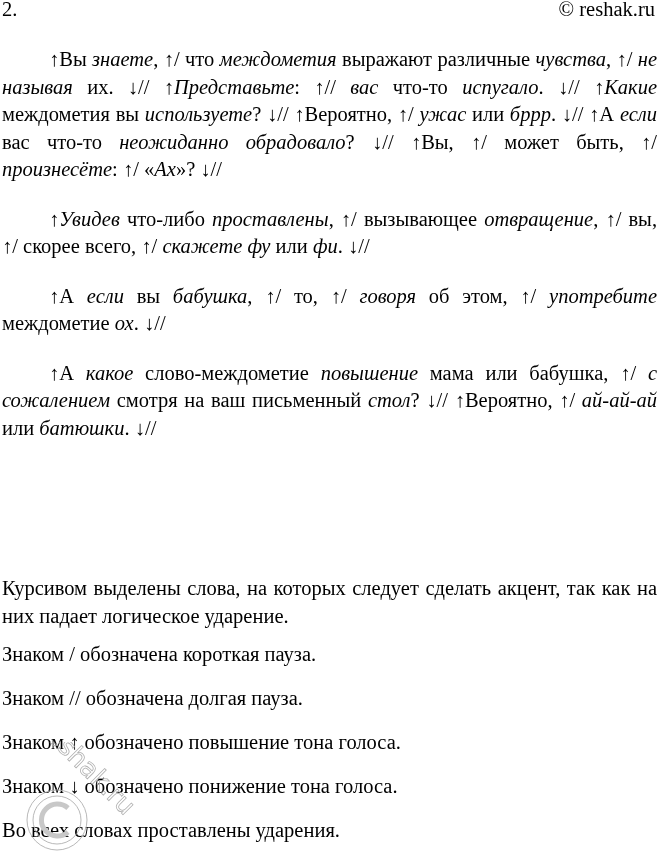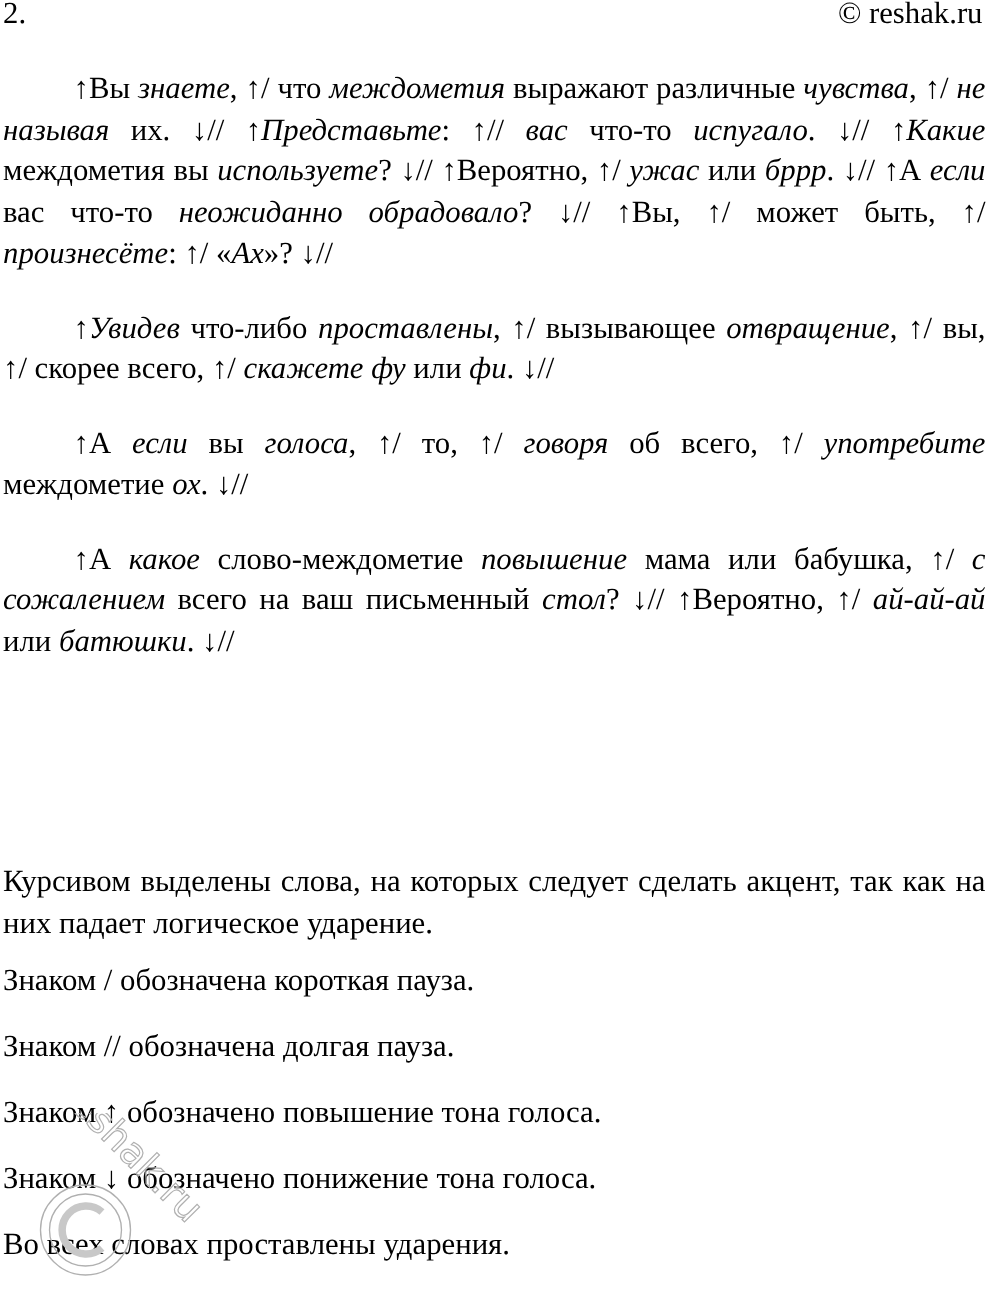--- a/index.html
+++ b/index.html
@@ -68,22 +68,22 @@
 <body>
 
 <div class="header">
   <span>2.</span>
   <span>© reshak.ru</span>
 </div>
 
 <div class="content">
   <p class="para"><span>↑Вы </span><i>знаете</i><span>, ↑/ что </span><i>междометия</i><span> выражают различные </span><i>чувства</i><span>, ↑/ </span><i>не называя</i><span> их. ↓// ↑</span><i>Представьте</i><span>: ↑// </span><i>вас</i><span> что-то </span><i>испугало</i><span>. ↓// ↑</span><i>Какие</i><span> междометия вы </span><i>используете</i><span>? ↓// ↑Вероятно, ↑/ </span><i>ужас</i><span> или </span><i>бррр</i><span>. ↓// ↑А </span><i>если</i><span> вас что-то </span><i>неожиданно обрадовало</i><span>? ↓// ↑Вы, ↑/ может быть, ↑/ </span><i>произнесёте</i><span>: ↑/ «</span><i>Ах</i><span>»? ↓//</span></p>
   <p class="para"><span>↑</span><i>Увидев</i><span> что-либо </span><i>проставлены</i><span>, ↑/ вызывающее </span><i>отвращение</i><span>, ↑/ вы, ↑/ скорее всего, ↑/ </span><i>скажете фу</i><span> или </span><i>фи</i><span>. ↓//</span></p>
-  <p class="para"><span>↑А </span><i>если</i><span> вы </span><i>голоса</i><span>, ↑/ то, ↑/ </span><i>говоря</i><span> об всего, ↑/ </span><i>употребите</i><span> междометие </span><i>ох</i><span>. ↓//</span></p>
-  <p class="para"><span>↑А </span><i>какое</i><span> слово-междометие </span><i>повышение</i><span> мама или бабушка, ↑/ </span><i>с сожалением</i><span> всего на ваш письменный </span><i>стол</i><span>? ↓// ↑Вероятно, ↑/ </span><i>ай-ай-ай</i><span> или </span><i>батюшки</i><span>. ↓//</span></p>
+  <p class="para"><span>↑А </span><i>если</i><span> вы </span><i>бабушка</i><span>, ↑/ то, ↑/ </span><i>говоря</i><span> об этом, ↑/ </span><i>употребите</i><span> междометие </span><i>ох</i><span>. ↓//</span></p>
+  <p class="para"><span>↑А </span><i>какое</i><span> слово-междометие </span><i>повышение</i><span> мама или бабушка, ↑/ </span><i>с сожалением</i><span> смотря на ваш письменный </span><i>стол</i><span>? ↓// ↑Вероятно, ↑/ </span><i>ай-ай-ай</i><span> или </span><i>батюшки</i><span>. ↓//</span></p>
 </div>
 
 <div class="notes">
   <p class="note wrap" style="top:575px">Курсивом выделены слова, на которых следует сделать акцент, так как на них падает логическое ударение.</p>
   <p class="note" style="top:641px">Знаком / обозначена короткая пауза.</p>
   <p class="note" style="top:685px">Знаком // обозначена долгая пауза.</p>
   <p class="note" style="top:729px">Знаком ↑ обозначено повышение тона голоса.</p>
   <p class="note" style="top:773px">Знаком ↓ обозначено понижение тона голоса.</p>
   <p class="note" style="top:817px">Во всех словах проставлены ударения.</p>
 </div>

